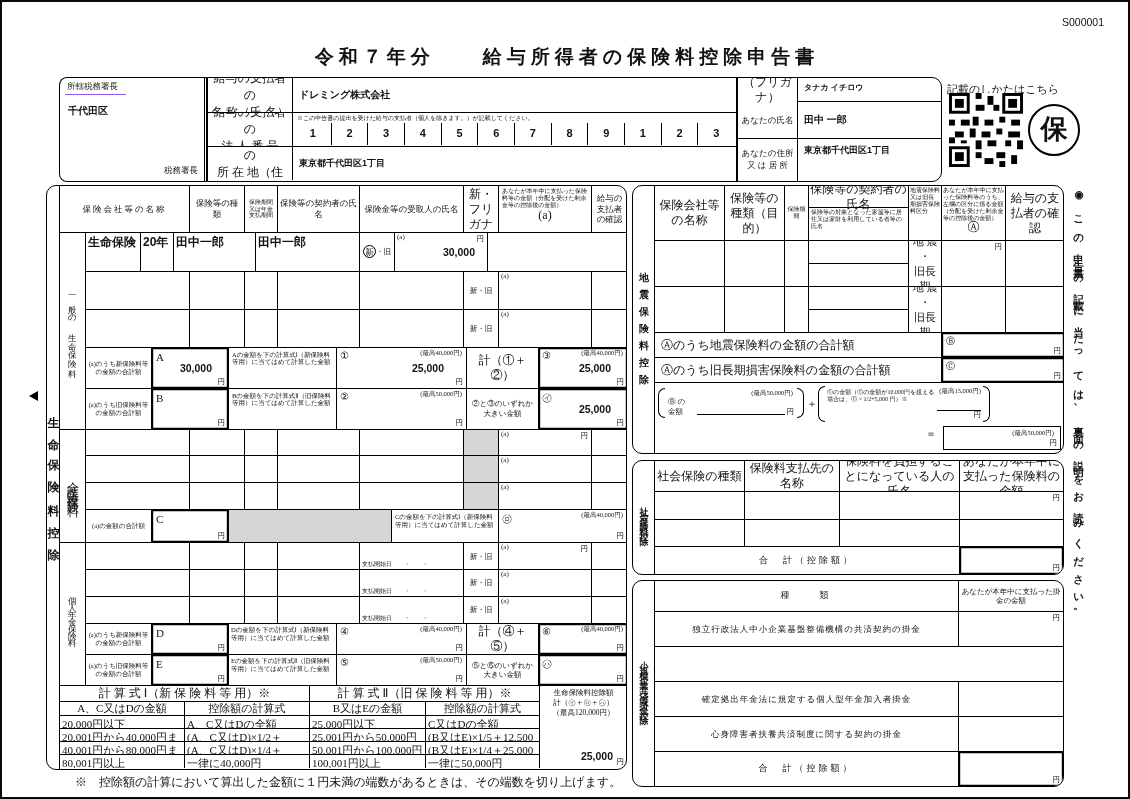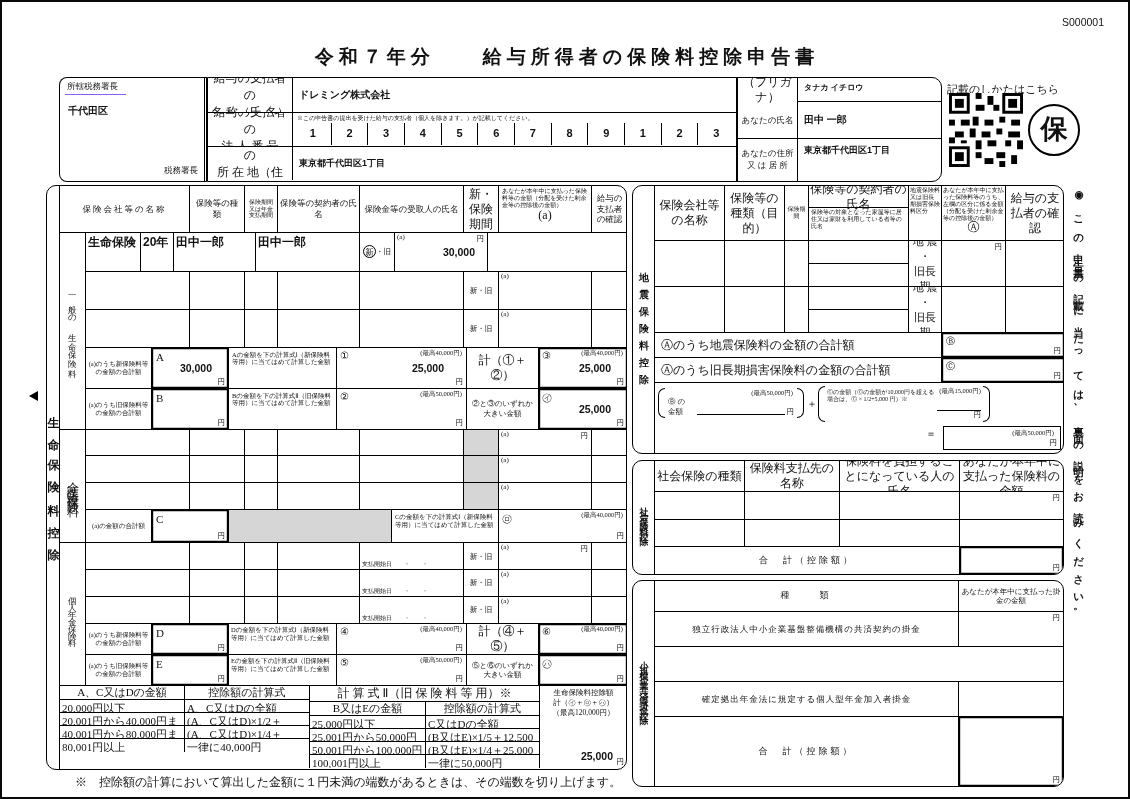--- a/index.html
+++ b/index.html
@@ -161,21 +161,21 @@
   <div class="ab rbox" style="left:44px;top:183px;width:581px;height:585px">
     <div class="vlabel vt g" style="width:13px;font-size:12px;letter-spacing:22px;padding-top:10px">生命保険料控除</div>
     <div class="fc" style="flex:1">
 
       <div class="fx" style="height:46px">
         <div class="cell hd s85" style="width:130px;letter-spacing:2px">保険会社等の名称</div>
         <div class="cell hd s85" style="width:55px">保険等の種類</div>
         <div class="cell hd t6" style="width:33px">保険期間又は年金支払期間</div>
         <div class="cell hd s85" style="width:82px">保険等の契約者の氏名</div>
         <div class="cell hd s85" style="width:104px">保険金等の受取人の氏名</div>
-        <div class="cell hd s8" style="width:35px">新・保険期間</div>
+        <div class="cell hd s8" style="width:35px">新・フリガナ</div>
         <div class="cell fc" style="width:93px">
           <div class="t6" style="padding:1px">あなたが本年中に支払った保険料等の金額（分配を受けた剰余金等の控除後の金額）</div>
           <div class="hd s8" style="height:11px">(a)</div>
         </div>
         <div class="cell last hd s85" style="width:35px">給与の支払者の確認</div>
       </div>
 
       <div class="fx bt" style="height:453px">
         <div class="fc" style="width:26px;border-right:1px solid #000">
           <div class="hd" style="height:196px">
@@ -408,20 +408,21 @@
             <div class="cell last thick" style="width:88px">
               <span class="mk">㋩</span>
               <span class="yenbr">円</span>
             </div>
           </div>
         </div>
       </div>
 
       <div class="fx bt" style="height:83px">
         <div class="fc" style="width:250px;border-right:1px solid #000">
+          <div class="hd s8 bb" style="height:16px">計 算 式 Ⅰ（新 保 険 料 等 用）※</div>
           <div class="fx bb" style="height:14px">
             <div class="cell hd s7" style="width:125px">A、C又はDの金額</div>
             <div class="cell last hd s7" style="flex:1">控除額の計算式</div>
           </div>
           <div class="fx bb" style="height:13px">
               <div class="cell s7" style="width:125px">20,000円以下</div>
               <div class="cell last s7" style="flex:1">A、C又はDの全額</div>
             </div>
           <div class="fx bb" style="height:13px">
               <div class="cell s7" style="width:125px">20,001円から40,000円まで</div>
@@ -619,20 +620,24 @@
             <span class="yentr">円</span>
           </div>
       </div>
       <div class="fx bt" style="height:35px">
         <div class="cell last" style="width:104px;flex:none"></div>
       </div>
       <div class="fx bt" style="height:35px">
         <div class="cell hd s85" style="flex:1;letter-spacing:1px">確定拠出年金法に規定する個人型年金加入者掛金</div>
         <div class="cell last" style="width:104px;flex:none"></div>
       </div>
+      <div class="fx bt" style="height:35px">
+        <div class="cell hd s85" style="flex:1;letter-spacing:1px">心身障害者扶養共済制度に関する契約の掛金</div>
+        <div class="cell last" style="width:104px;flex:none"></div>
+      </div>
       <div class="fx bt" style="flex:1">
         <div class="cell hd s9" style="flex:1;letter-spacing:3px">合　計（控除額）</div>
         <div class="cell last thick" style="width:104px;flex:none">
             <span class="yenbr">円</span>
           </div>
       </div>
     </div>
   </div>
 
   <div class="ab vt g" style="left:1070px;top:186px;height:600px;font-size:10.5px;letter-spacing:7px">◉この申告書の記載に当たっては、裏面の説明をお読みください。</div>

